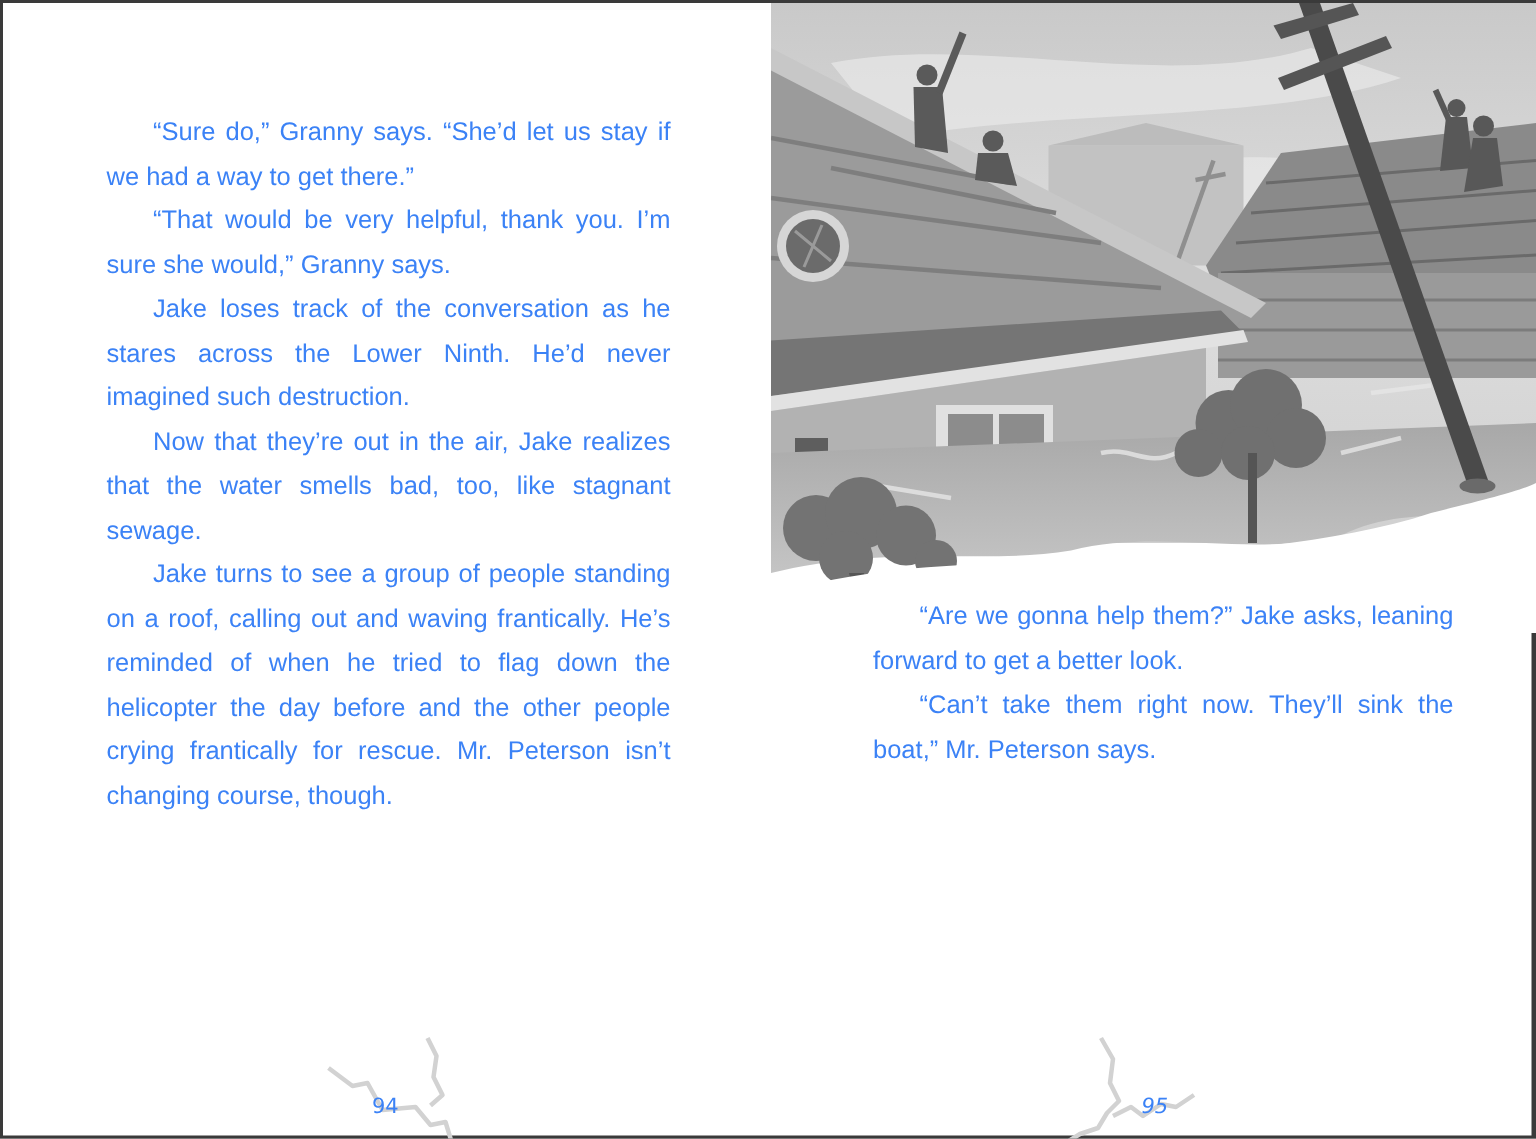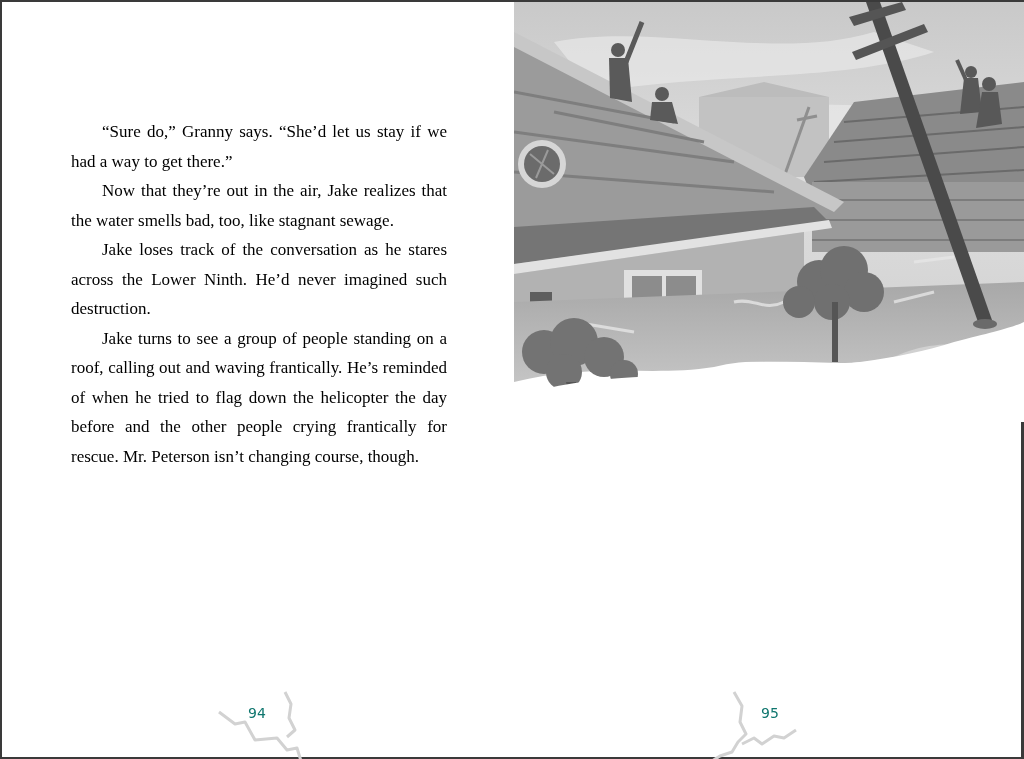--- a/index.html
+++ b/index.html
@@ -12,53 +12,53 @@
     border-left: 2px solid #3a3a3a;
     border-right: 3px solid #3a3a3a;
     border-bottom: 2px solid #3a3a3a;
   }
   .page { position: absolute; top: 0; height: 100%; }
   .page-left { left: 0; width: 512px; }
   .page-right { left: 512px; width: 510px; }
 
   .text-block {
     position: absolute;
-    font-family: Liberation Serif, serif;
+    font-family: Liberation Sans, sans-serif;
     font-size: 17px;
-    color: #000000;
+    color: #3b82f6;
     line-height: 29.5px;
     text-align: justify;
-    margin-top: 44px;
   }
   .left-text { left: 69px; top: 71px; width: 376px; }
   .right-text { left: 68px; top: 394px; width: 387px; }
   .text-block p { margin: 0; text-indent: 31px; }
 
   .folio {
-    position: absolute; top: 703px;
-    font-family: "DejaVu Sans", sans-serif; font-size: 14px; color: #0f766e;
+    position: absolute; top: 728px;
+    font-family: "DejaVu Sans", sans-serif; font-size: 14px; color: #3b82f6;
   }
   .folio-left { left: 246px; }
-  .folio-right { left: 247px; }
+  .folio-right { left: 247px; font-style: italic; }
   .crack { position: absolute; top: 680px; }
 
   .illustration {
     position: absolute; left: 0; top: 0; width: 510px; height: 420px;
   }
 </style>
 </head>
 <body>
 
 <div class="spread">
 
   <div class="page page-left">
     <div class="text-block left-text">
       <p>“Sure do,” Granny says. “She’d let us stay if we had a way to get there.”</p>
+      <p>“That would be very helpful, thank you. I’m sure she would,” Granny says.</p>
+      <p>Jake loses track of the conversation as he stares across the Lower Ninth. He’d never imagined such destruction.</p>
       <p>Now that they’re out in the air, Jake realizes that the water smells bad, too, like stagnant sewage.</p>
-      <p>Jake loses track of the conversation as he stares across the Lower Ninth. He’d never imagined such destruction.</p>
       <p>Jake turns to see a group of people standing on a roof, calling out and waving frantically. He’s reminded of when he tried to flag down the helicopter the day before and the other people crying frantically for rescue. Mr. Peterson isn’t changing course, though.</p>
     </div>
 
     <svg class="crack" style="left:215px;" width="100" height="79" viewBox="0 0 100 79">
       <polyline points="2,30 18,42 28,40 38,58 60,56 70,68 80,66 84,79" fill="none" stroke="#d2d2d2" stroke-width="3" stroke-linejoin="round"></polyline>
       <polyline points="68,10 74,22 72,36 78,48 70,55" fill="none" stroke="#d2d2d2" stroke-width="3" stroke-linejoin="round"></polyline>
     </svg>
     <div class="folio folio-left">94</div>
   </div>
 
@@ -166,20 +166,22 @@
         <circle cx="90" cy="355" r="20"></circle>
         <circle cx="50" cy="370" r="18"></circle>
         <circle cx="110" cy="372" r="14"></circle>
       </g>
       <path d="M52,380 L60,415 L66,415 L62,380 Z" fill="#555"></path>
 
       <path d="M0,395 C80,370 160,375 230,372 C300,365 380,360 440,340 C480,330 500,325 510,320 L510,420 L0,420 Z" fill="#ffffff"></path>
     </svg>
 
     <div class="text-block right-text">
+      <p>“Are we gonna help them?” Jake asks, leaning forward to get a better look.</p>
+      <p>“Can’t take them right now. They’ll sink the boat,” Mr. Peterson says.</p>
     </div>
 
     <svg class="crack" style="left:198px;" width="100" height="79" viewBox="0 0 100 79">
       <polyline points="22,10 30,24 28,40 34,52 26,60 20,70 8,74 0,79" fill="none" stroke="#d2d2d2" stroke-width="3" stroke-linejoin="round"></polyline>
       <polyline points="30,62 42,56 50,62 62,54 72,56 84,48" fill="none" stroke="#d2d2d2" stroke-width="3" stroke-linejoin="round"></polyline>
     </svg>
     <div class="folio folio-right">95</div>
   </div>
 </div>
 

